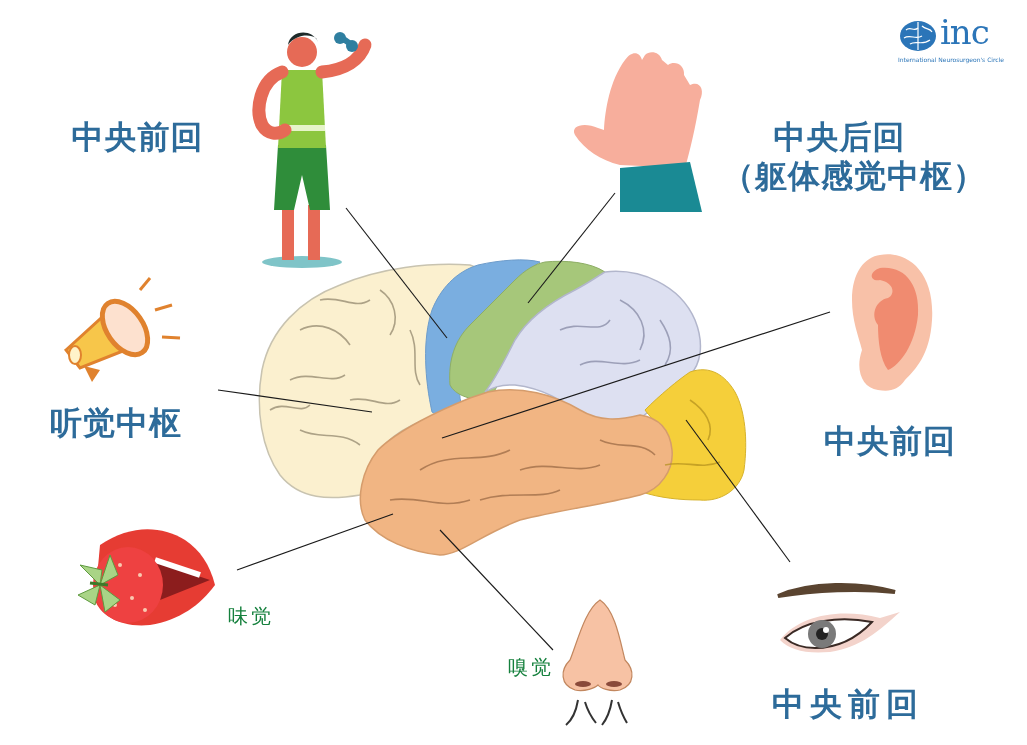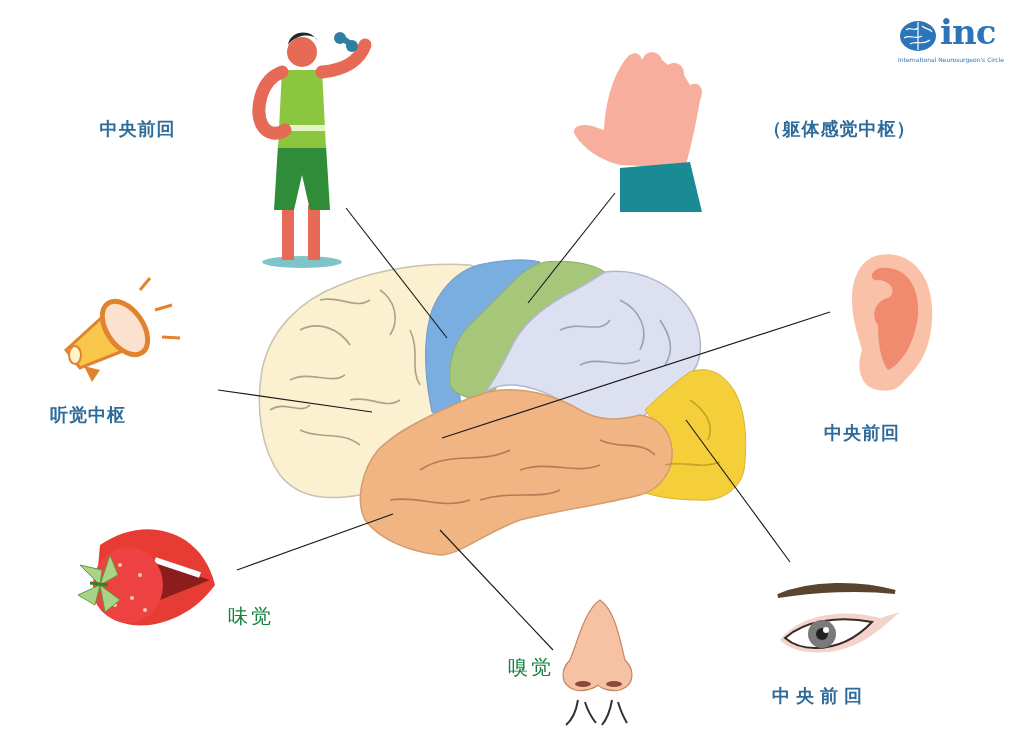--- a/index.html
+++ b/index.html
@@ -1,22 +1,22 @@
 <!DOCTYPE html>
 <html><head>
 <meta charset="utf-8">
 <style>
   html, body { margin:0; padding:0; background:#ffffff; }
   body { width:1027px; height:745px; position:relative; overflow:hidden; font-family:"DejaVu Serif", serif; }
   .label { position:absolute; color:#2d6b9a; font-weight:bold; font-family:"DejaVu Serif", serif; text-align:center; line-height:1.22; white-space:nowrap; }
-  .label-lg { font-size:18px; letter-spacing:1px; }
+  .label-lg { font-size:32px; letter-spacing:1px; }
   .label-sm { position:absolute; color:#15803d; font-size:20px; font-family:"DejaVu Sans", sans-serif; letter-spacing:3px; white-space:nowrap; }
   svg.layer { position:absolute; left:0; top:0; }
   .logo { position:absolute; left:898px; top:18px; width:110px; height:50px; }
-  .logo-text { position:absolute; left:42px; top:-6px; font-family:"DejaVu Serif", serif; font-weight:bold; color:#2b75b8; font-size:34px; letter-spacing:-1px; }
+  .logo-text { position:absolute; left:42px; top:-6px; font-family:"DejaVu Serif", serif; font-weight:normal; color:#2b75b8; font-size:34px; letter-spacing:-1px; }
   .logo-sub { position:absolute; left:0; top:38px; font-family:"DejaVu Sans", sans-serif; font-size:6px; color:#2b75b8; white-space:nowrap; }
 </style>
 </head>
 <body>
 
 <svg class="layer" width="1027" height="745" viewBox="0 0 1027 745">
 
   <path d="M470,265 C430,262 380,268 340,285 C300,300 270,330 262,370 C255,410 262,450 280,475 C300,500 330,500 360,495 L380,450 C400,425 430,418 450,412 L440,360 C440,320 455,290 478,268 Z" fill="#fbf0cf" stroke="#c8c3b0" stroke-width="1.5"></path>
 
   <path d="M478,265 C500,260 525,258 540,262 C520,275 505,290 495,310 C480,330 465,350 460,380 C458,400 462,410 470,420 C455,420 440,418 432,412 C425,380 422,340 432,310 C440,290 455,272 478,265 Z" fill="#7aaee0" stroke="#6d9ccb" stroke-width="1"></path>
@@ -157,20 +157,21 @@
   </svg>
   <span class="logo-text">inc</span>
   <span class="logo-sub">International Neurosurgeon's Circle</span>
 </div>
 
 <div class="label label-lg" style="left:25px; top:118px; width:225px;">
   <div>中央前回</div>
 </div>
 
 <div class="label label-lg" style="left:722px; top:118px; width:235px;">
+  <div>中央后回</div>
   <div>（躯体感觉中枢）</div>
 </div>
 
 <div class="label label-lg" style="left:50px; top:404px;">听觉中枢</div>
 
 <div class="label label-lg" style="left:824px; top:422px;">中央前回</div>
 
 <div class="label-sm" style="left:228px; top:603px;">味觉</div>
 
 <div class="label-sm" style="left:473px; top:654px;margin-left:35px;">嗅觉</div>

